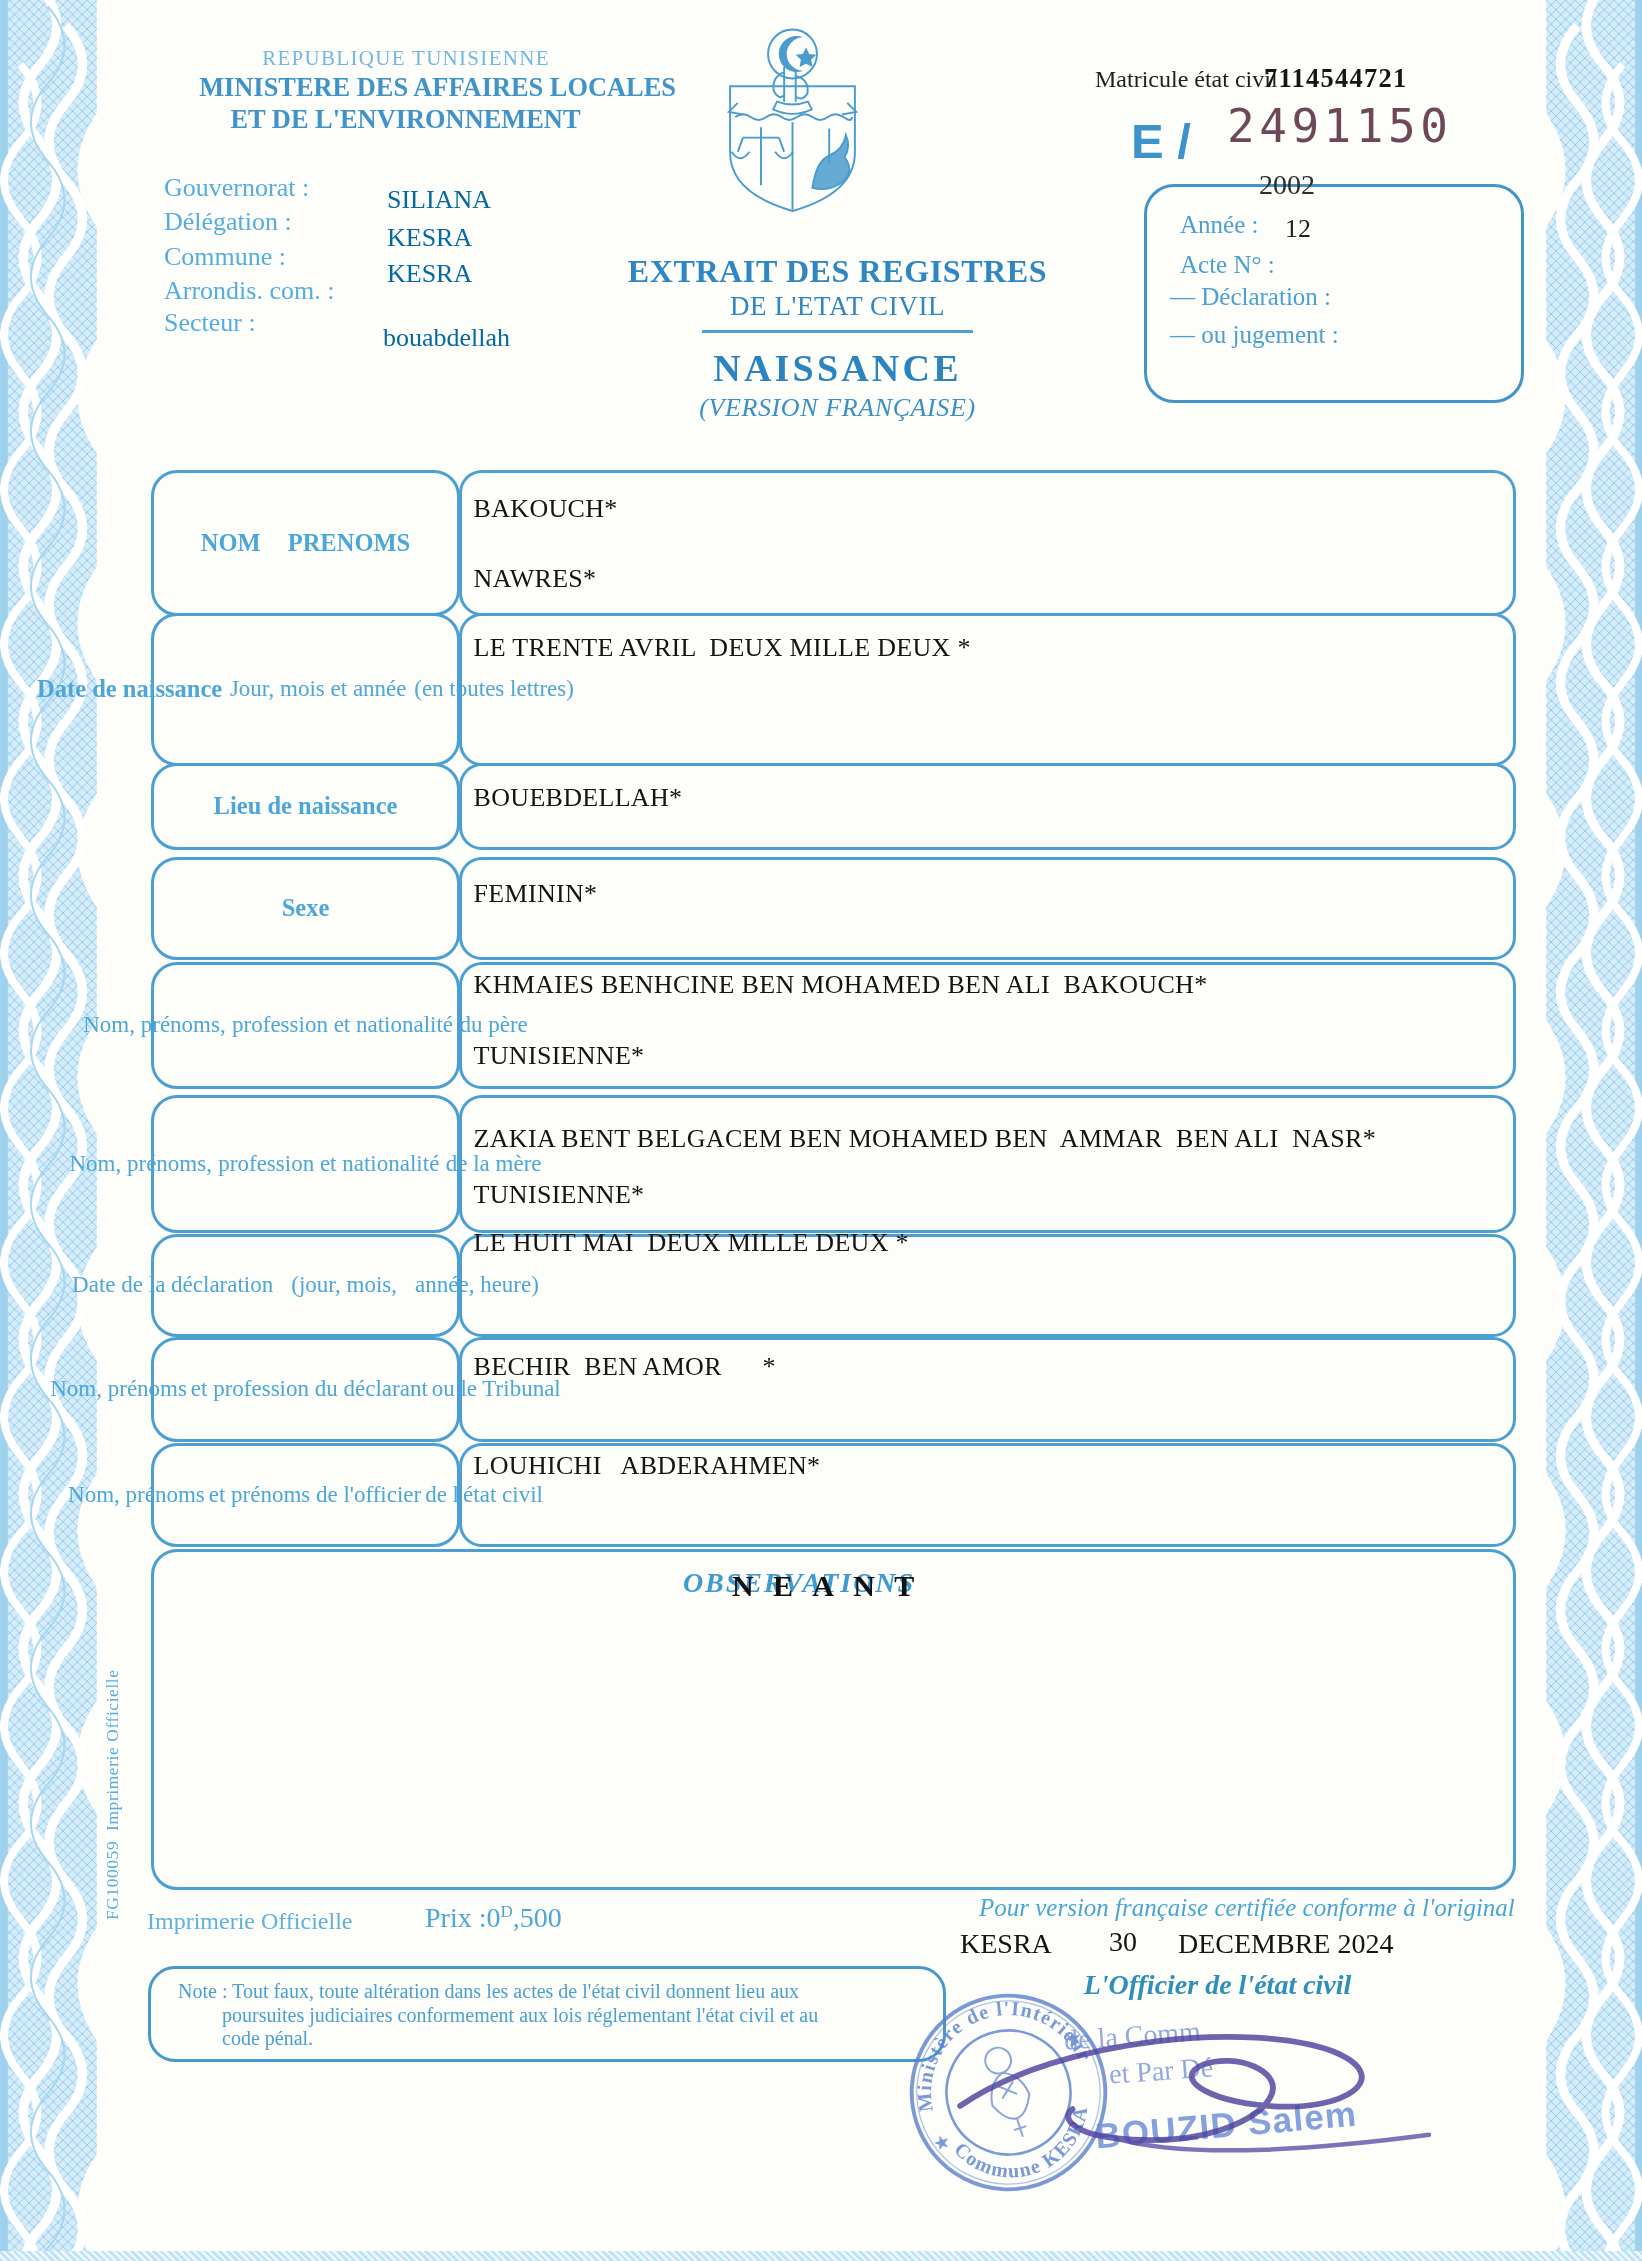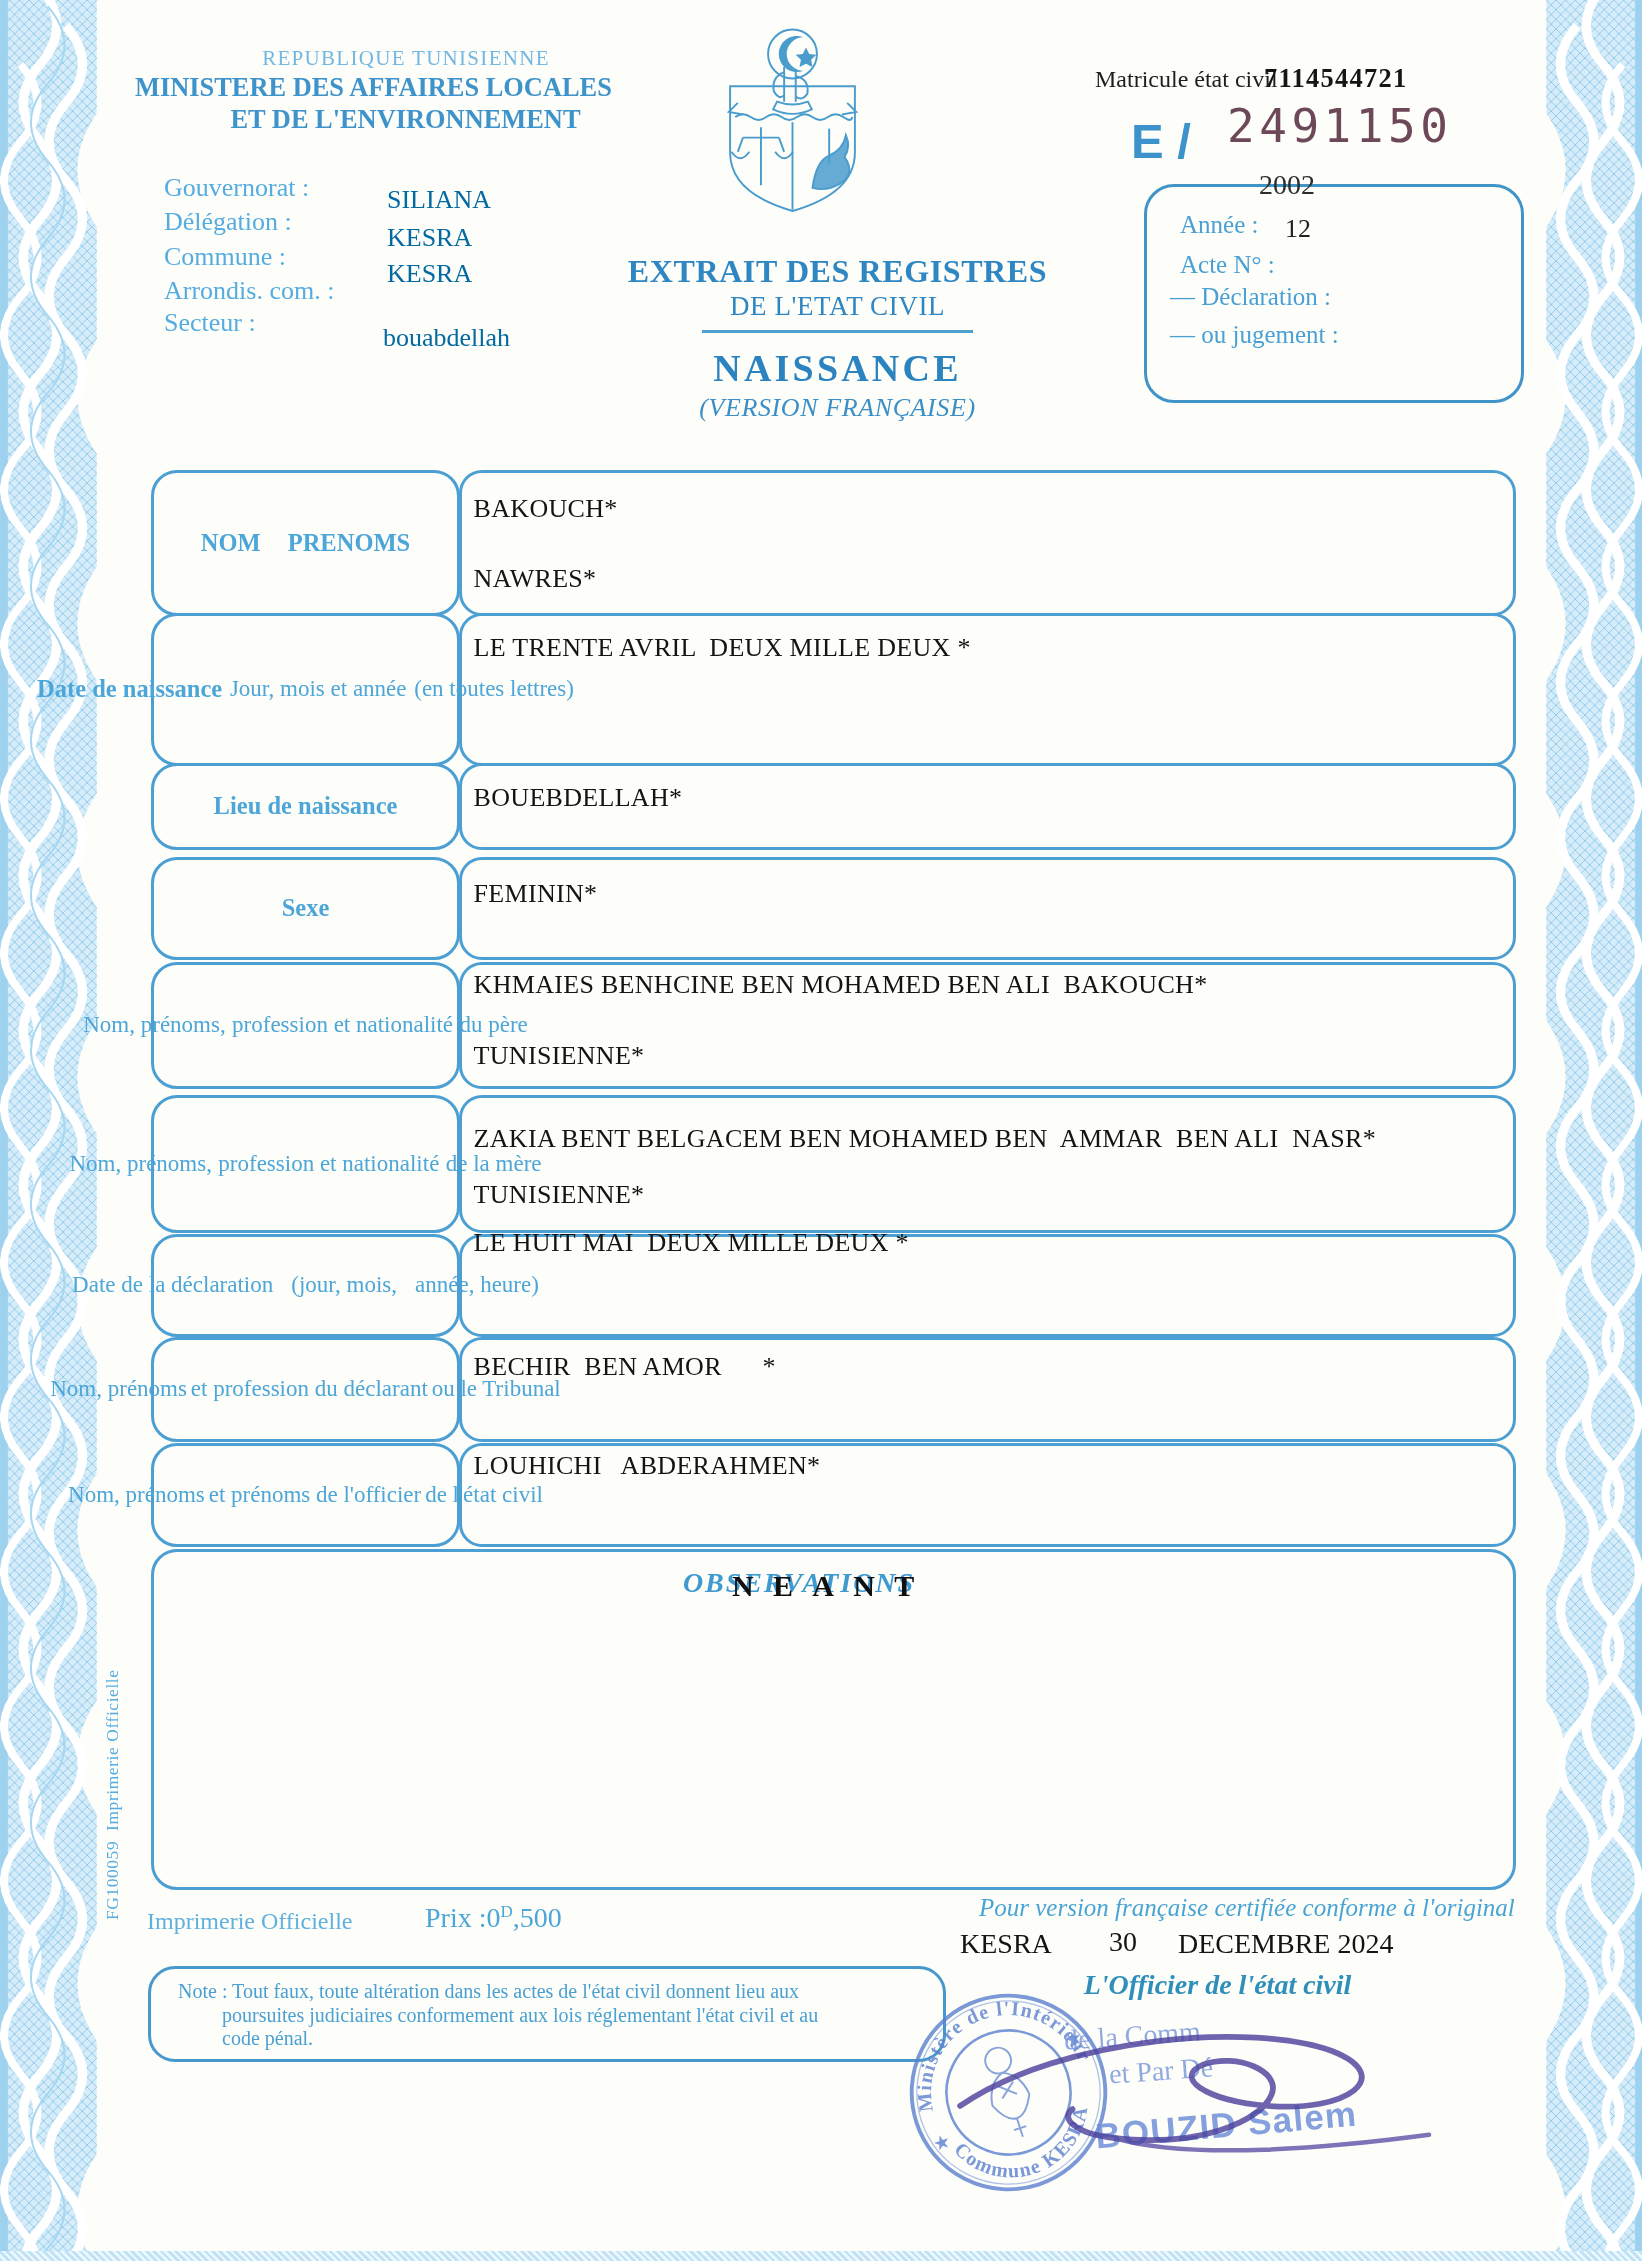--- a/index.html
+++ b/index.html
@@ -3,21 +3,21 @@
 <meta charset="utf-8">
 <style>
   html,body{margin:0;padding:0;background:#eef2f4;}
   .page{
     position:relative;width:1643px;height:2261px;overflow:hidden;
     background:#fdfdfa;font-family:"Liberation Serif",serif;color:#141414;
   }
   .abs{position:absolute;line-height:1.15;white-space:pre;}
   
   .republic{left:161px;top:46px;width:490px;text-align:center;font-size:21px;letter-spacing:1.3px;color:#72b7e2;}
-  .ministry{left:135px;top:72px;width:541px;text-align:left;font-size:26.4px;font-weight:bold;color:#3e94ca;}
+  .ministry{left:135px;top:72px;width:541px;text-align:right;font-size:26.4px;font-weight:bold;color:#3e94ca;}
   .ministry2{left:135px;top:104px;width:541px;text-align:center;font-size:26.4px;font-weight:bold;color:#3e94ca;}
   .admin-label{font-size:26px;color:#55ace0;}
   .admin-value{font-size:26px;color:#0369a1;margin-top:32px;}
   
   .t1{left:580px;top:253px;width:515px;text-align:center;font-size:32px;font-weight:bold;color:#2e86c2;letter-spacing:0.6px;}
   .t2{left:580px;top:291px;width:515px;text-align:center;font-size:27px;color:#2e86c2;letter-spacing:0.6px;}
   .rule{left:702px;top:330px;width:271px;height:3.2px;background:#4f9fd0;}
   .t3{left:580px;top:347px;width:515px;text-align:center;font-size:38px;font-weight:bold;color:#2b83c0;letter-spacing:3.2px;}
   .t4{left:580px;top:393px;width:515px;text-align:center;font-size:26px;font-style:italic;color:#3a8fc6;letter-spacing:0.6px;}
   

